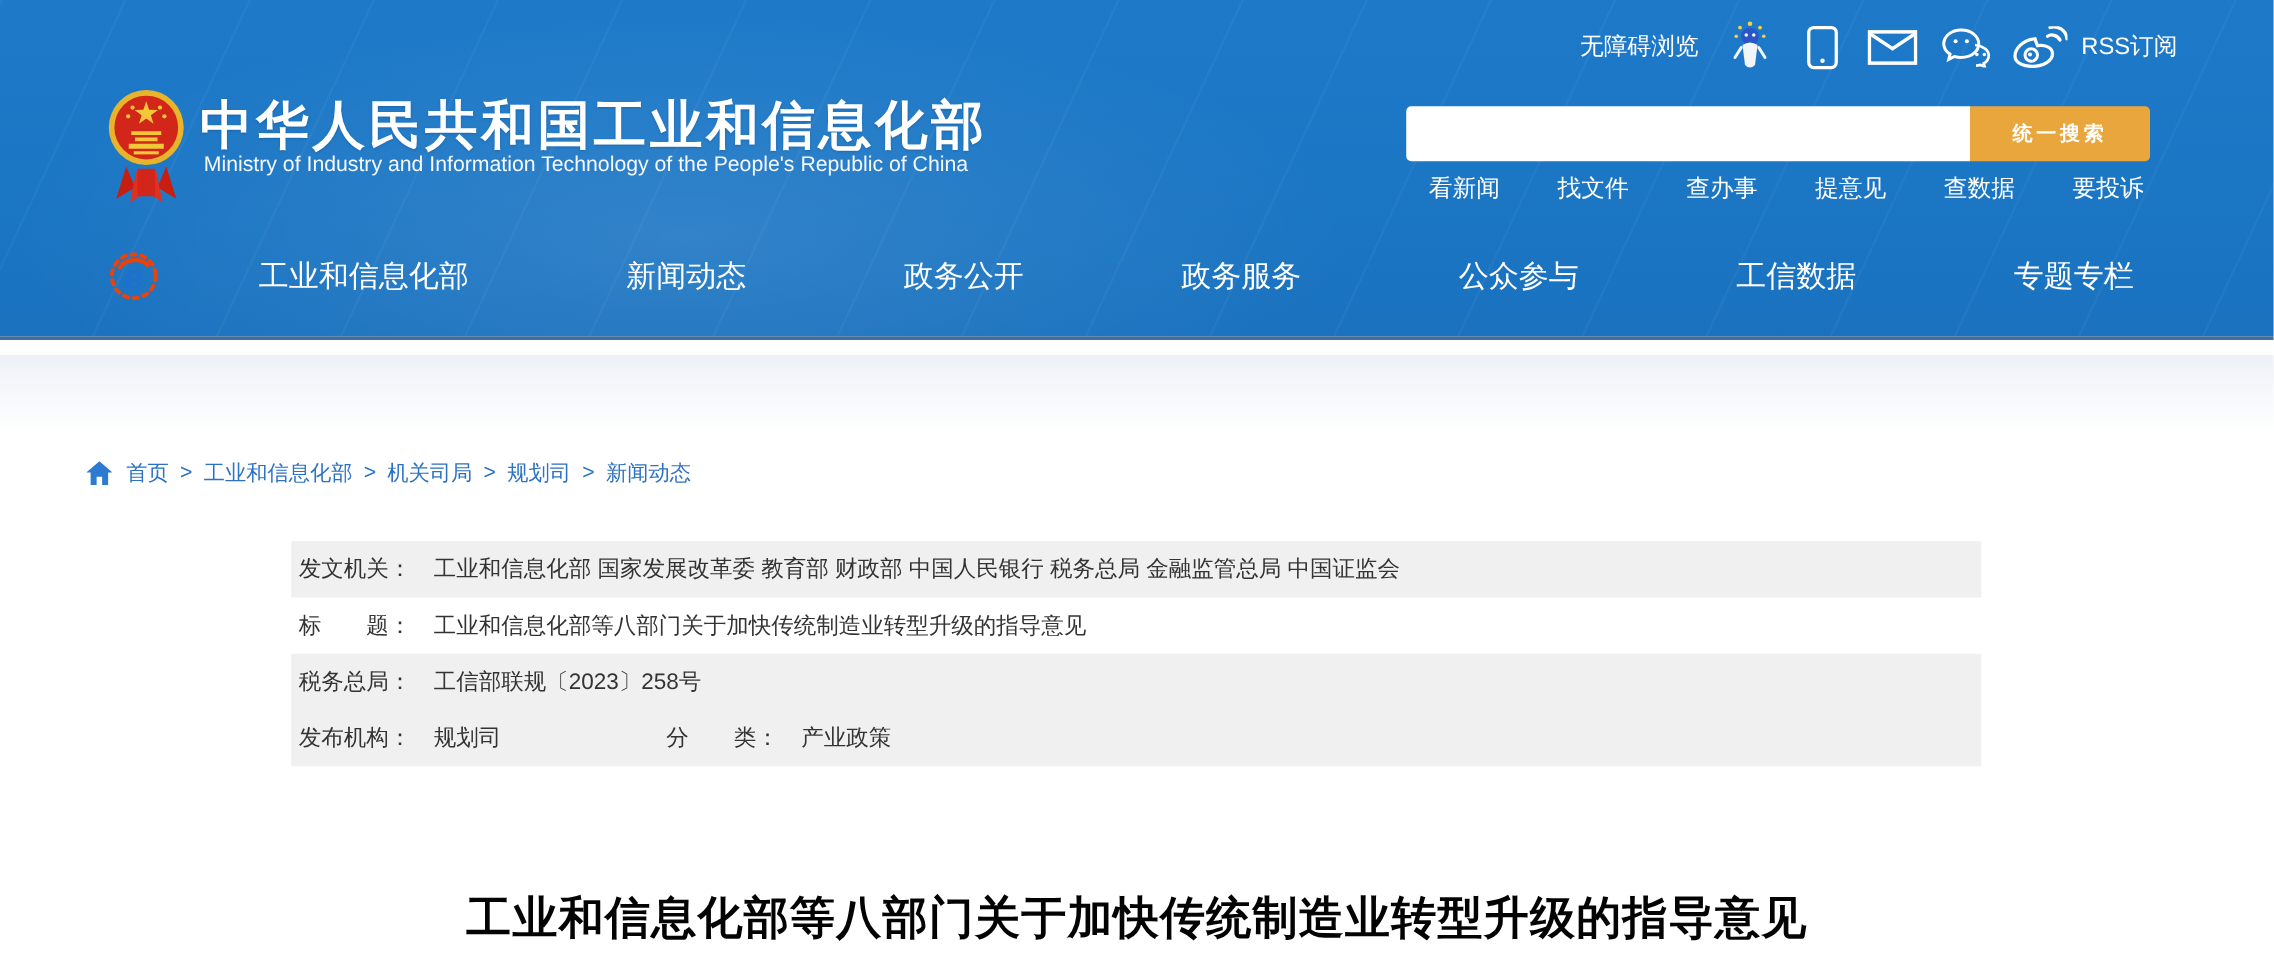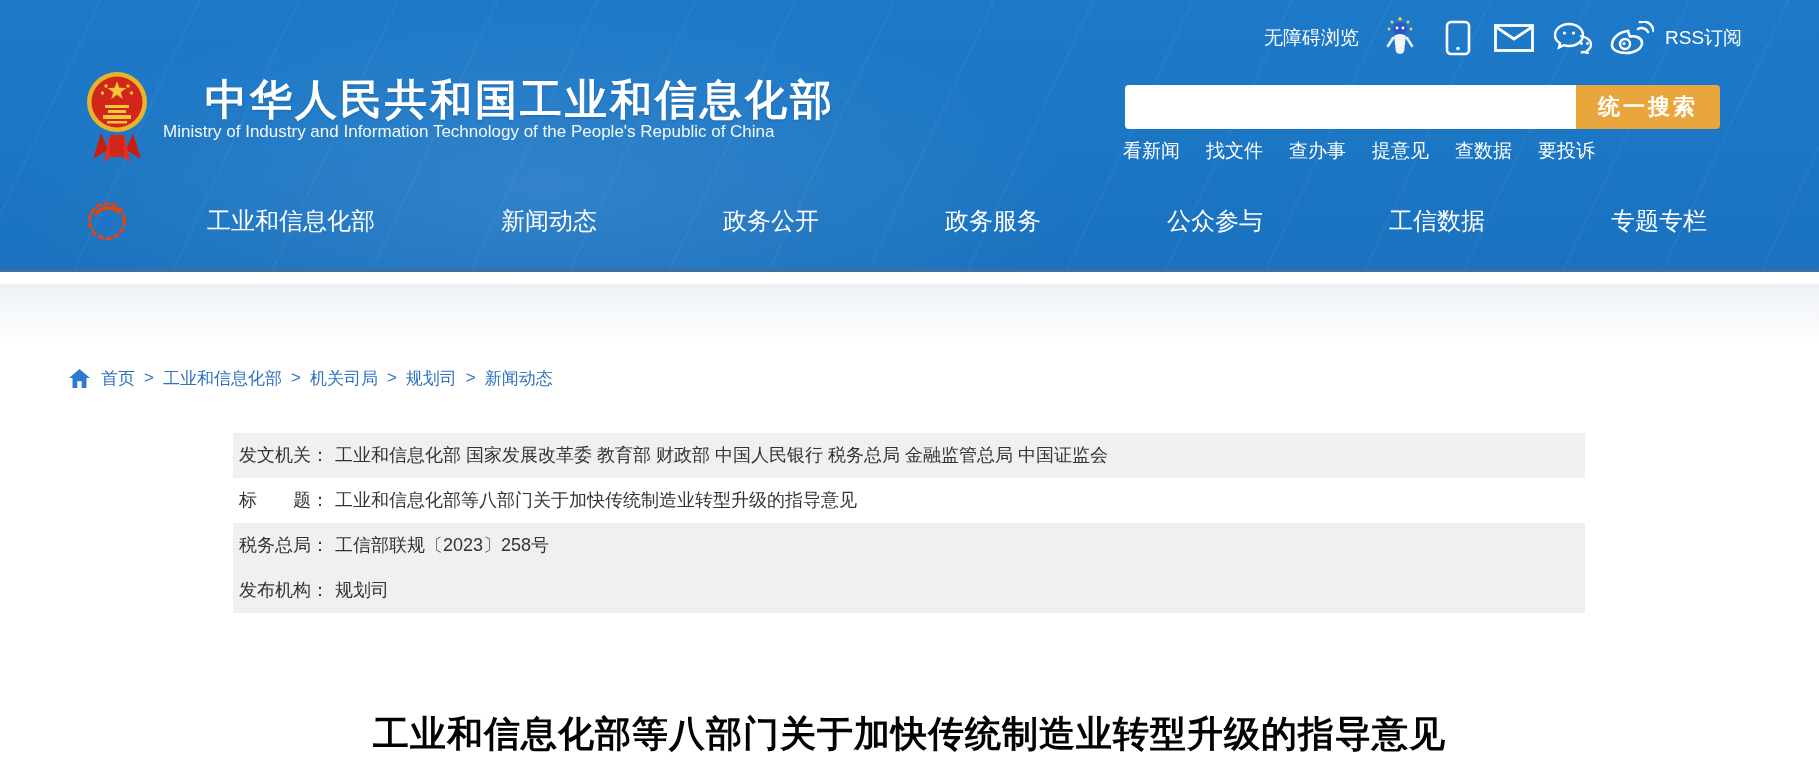--- a/index.html
+++ b/index.html
@@ -27,34 +27,34 @@
   .tb-robot  { left:1385px; top:0; }
   .tb-phone  { left:1445px; }
   .tb-mail   { left:1494px; top:8px; }
   .tb-wechat { left:1553px; top:6px; }
   .tb-weibo  { left:1610px; top:5px; }
 
   
   .emblem { position:absolute; left:86px; top:57px; width:62px; height:108px; }
   .site-title { position:absolute; left:160px; top:72px; color:#fff; font-size:42px;
                 font-weight:bold; letter-spacing:3px; white-space:nowrap;
-                text-shadow:0 1px 2px rgba(0,40,90,.25);margin-left:45px; }
+                text-shadow:0 1px 2px rgba(0,40,90,.25); }
   .site-sub { position:absolute; left:163px; top:122px; color:rgba(255,255,255,.95);
               font-size:17px; white-space:nowrap;text-align:center; }
 
   
   .search-box { position:absolute; left:1125px; top:85px; width:451px; height:44px;
                 background:#fff; border:none; border-radius:4px 0 0 4px; padding:0 12px;
                 font-size:18px; color:#333; outline:none; }
   .search-btn { position:absolute; left:1576px; top:85px; width:144px; height:44px;
                 background:#e9a63c; color:#fff; border:none; border-radius:0 4px 4px 0;
-                font-size:22px; font-weight:bold; letter-spacing:3px; cursor:pointer;
+                font-size:16px; font-weight:bold; letter-spacing:3px; cursor:pointer;
                 font-family:inherit; }
   .quick-links { position:absolute; left:1123px; top:138px; display:flex; gap:26px; }
-  .quick-links a { color:#fff; font-size:19px; text-decoration:none; white-space:nowrap; cursor:pointer; }
+  .quick-links a { color:#fff; font-size:19px; text-decoration:none; white-space:nowrap; cursor:pointer;margin-left:20px; }
 
   
   .e-logo { position:absolute; left:86px; top:200px; width:42px; height:42px; }
   .nav { position:absolute; left:207px; top:197px; width:1500px; height:48px;
          display:flex; justify-content:space-between; align-items:center; }
   .nav a { color:#fff; font-size:24px; text-decoration:none; white-space:nowrap; cursor:pointer; }
 
   
   .crumb-strip { position:absolute; left:0; top:284px; width:1819px; height:78px;
                  background:linear-gradient(180deg,#edf1f7 0%, #ffffff 80%); }
@@ -63,21 +63,21 @@
   .breadcrumb a { color:#2c72c2; text-decoration:none; cursor:pointer; white-space:nowrap; }
   .breadcrumb .sep { color:#2c72c2; }
   .home-ico { width:21px; height:19px; margin-right:2px; }
 
   
   .doc-table { position:absolute; left:233px; top:433px; width:1352px; }
   .doc-row { position:relative; width:100%; height:45px; line-height:45px; font-size:18px;
              color:#333; padding-left:6px; white-space:nowrap; }
   .doc-row.odd { background:#f0f0f0; }
   .doc-row .lbl { color:#333; }
-  .doc-row .val { color:#333; margin-left:6px; }
+  .doc-row .val { color:#333; margin-left:18px; }
   .doc-col2 { position:absolute; left:300px; top:0; height:45px; line-height:45px; }
 
   
   .article-title { position:absolute; left:0; top:710px; width:1819px; text-align:center;
                    font-size:36px; font-weight:bold; color:#030303; letter-spacing:1px; }
 </style>
 </head>
 <body>
 
 <div class="page">
@@ -220,18 +220,21 @@
       <span class="lbl">发文机关：</span><span class="val">工业和信息化部 国家发展改革委 教育部 财政部 中国人民银行 税务总局 金融监管总局 中国证监会</span>
     </div>
     <div class="doc-row">
       <span class="lbl">标　　题：</span><span class="val">工业和信息化部等八部门关于加快传统制造业转型升级的指导意见</span>
     </div>
     <div class="doc-row odd">
       <span class="lbl">税务总局：</span><span class="val">工信部联规〔2023〕258号</span>
     </div>
     <div class="doc-row odd">
       <span class="lbl">发布机构：</span><span class="val">规划司</span>
+      <span class="doc-col2">
+        <span class="lbl">分　　类：</span><span class="val">产业政策</span>
+      </span>
     </div>
   </div>
 
   <h1 class="article-title">工业和信息化部等八部门关于加快传统制造业转型升级的指导意见</h1>
 
 </div>
 
 </body></html>

